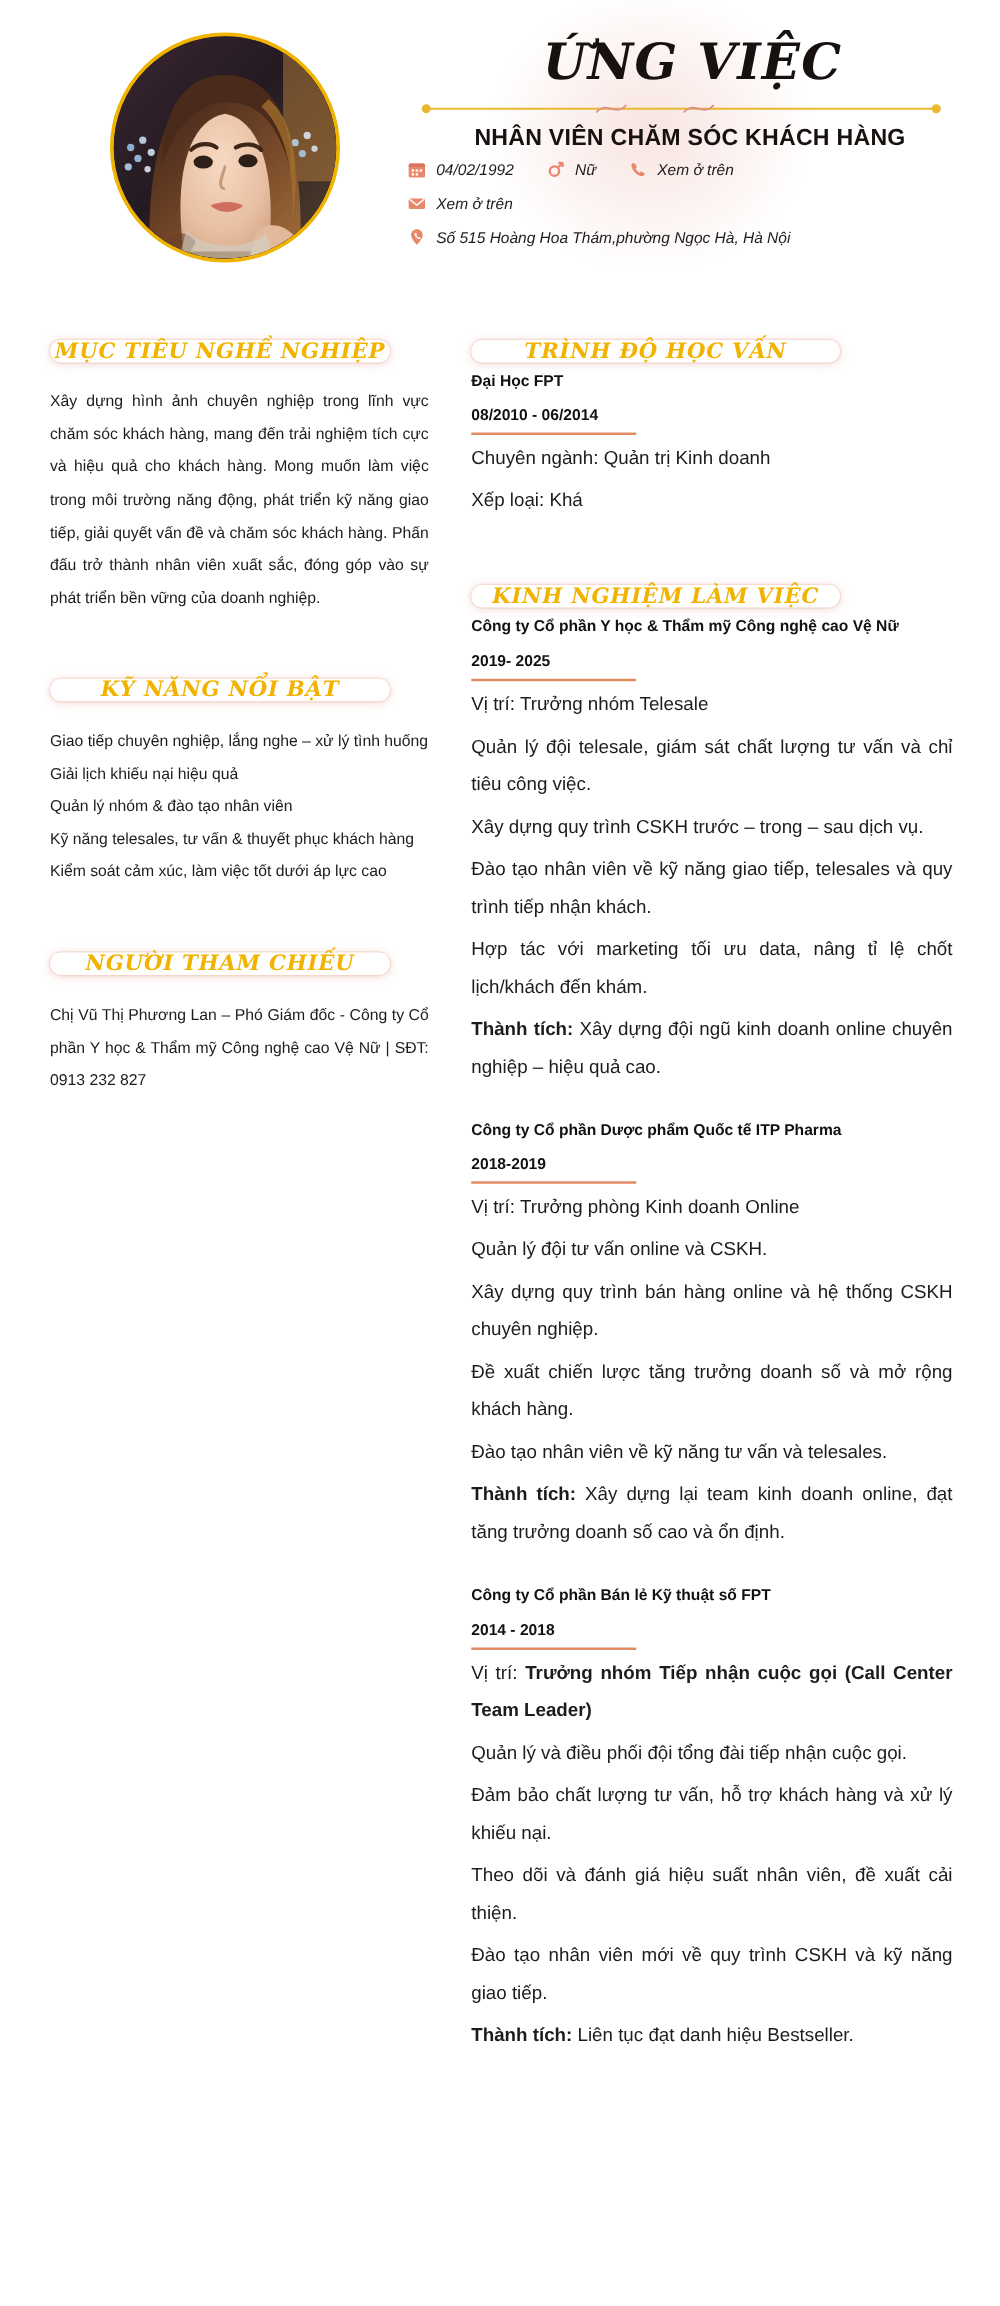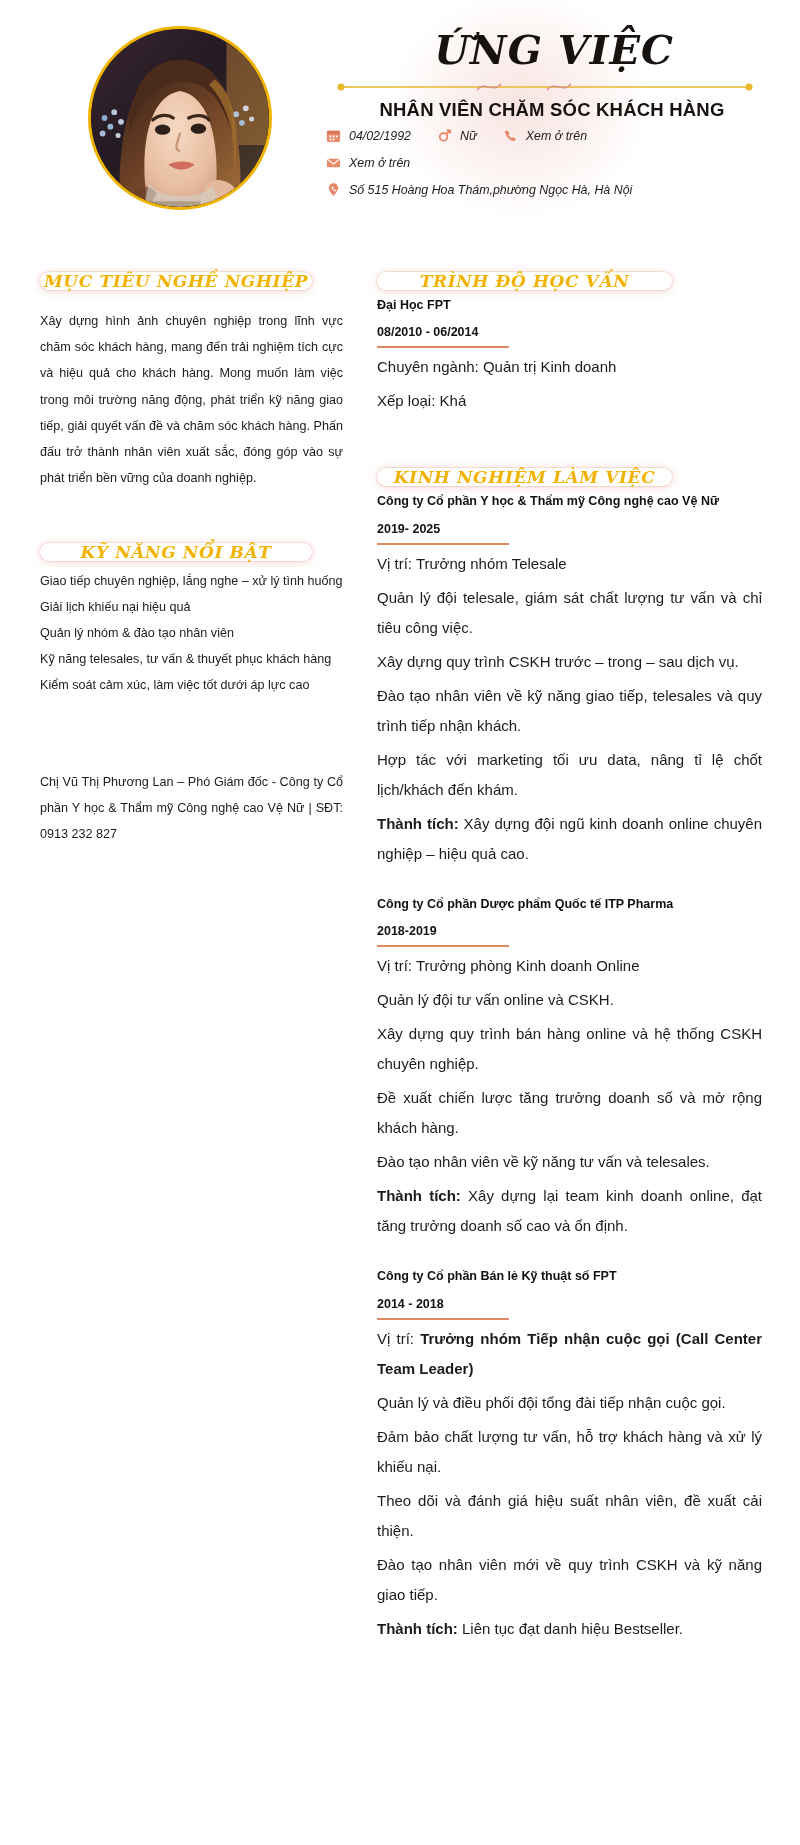--- a/index.html
+++ b/index.html
@@ -177,21 +177,21 @@
     color: #1c1c1c;
     text-align: justify;
     margin-top: 18px;
   }
   .skill-line {
     font-size: 12.6px;
     line-height: 2.05;
     color: #1c1c1c;
     text-align: justify;
   }
-  .skills-list { margin-top: 8px; }
+  .skills-list { margin-top: 20px; }
   .ref-text {
     font-size: 12.6px;
     line-height: 2.05;
     text-align: justify;
     margin-top: 20px;
   }
 
   
   .entry { margin-top: 4px; }
   .entry-org {
@@ -383,20 +383,26 @@
     <div class="skills-list">
       <div class="skill-line">Giao tiếp chuyên nghiệp, lắng nghe – xử lý tình huống</div>
       <div class="skill-line">Giải lịch khiếu nại hiệu quả</div>
       <div class="skill-line">Quản lý nhóm &amp; đào tạo nhân viên</div>
       <div class="skill-line">Kỹ năng telesales, tư vấn &amp; thuyết phục khách hàng</div>
       <div class="skill-line">Kiểm soát cảm xúc, làm việc tốt dưới áp lực cao</div>
     </div>
 
     <div class="gap-xl"></div>
 
+    <div class="sec">
+      <div class="sec-tail"></div>
+      <div class="sec-pill">
+        <span class="sec-pill-text">NGƯỜI THAM CHIẾU</span>
+      </div>
+    </div>
     <div class="ref-text">Chị Vũ Thị Phương Lan – Phó Giám đốc - Công ty Cổ phần Y học &amp; Thẩm mỹ Công nghệ cao Vệ Nữ | SĐT: 0913 232 827</div>
   </div>
 
   <div class="col-right">
 
     <div class="sec">
       <div class="sec-tail"></div>
       <div class="sec-pill">
         <span class="sec-pill-text">TRÌNH ĐỘ HỌC VẤN</span>
       </div>

